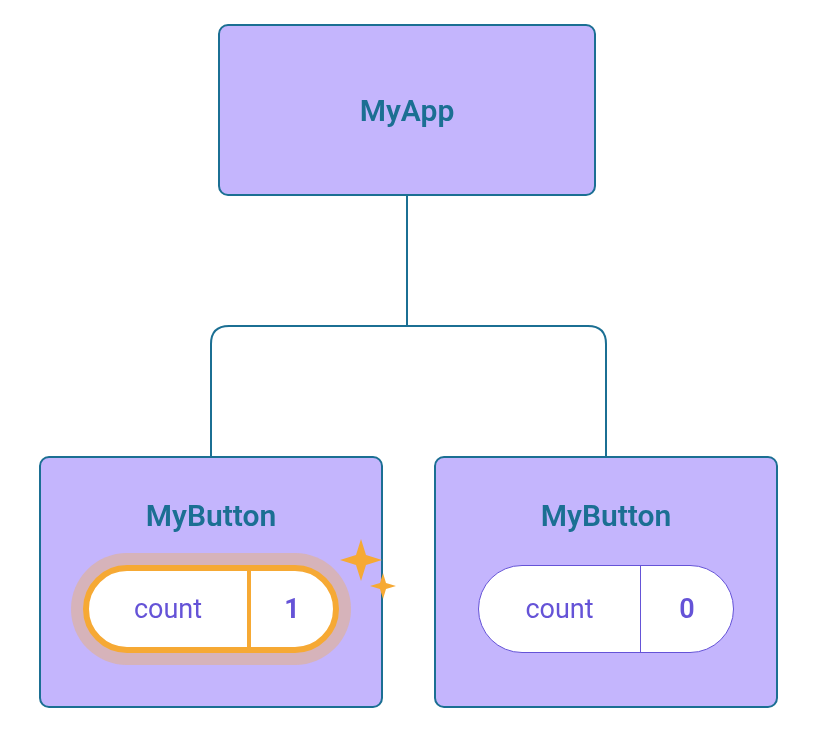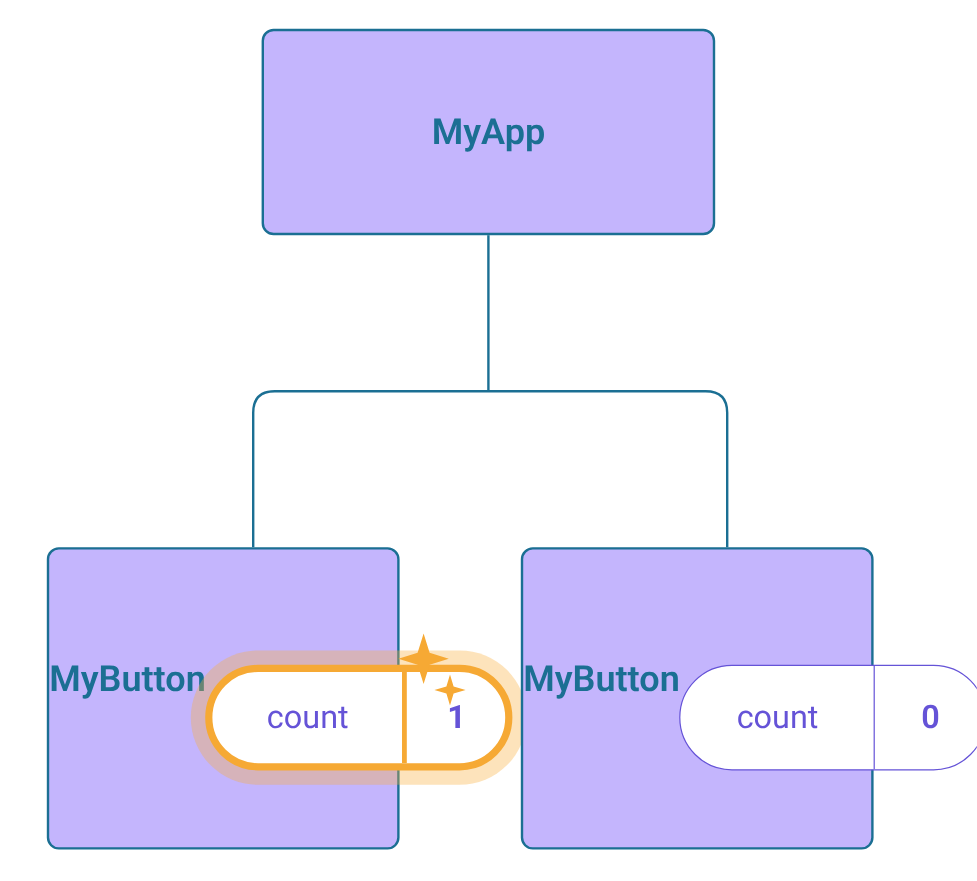--- a/index.html
+++ b/index.html
@@ -34,39 +34,39 @@
     top: 24px;
     width: 378px;
     height: 172px;
     display: flex;
     align-items: center;
     justify-content: center;
   }
   
   .child {
     top: 456px;
-    width: 294px;
+    width: 344px;
     height: 252px;
+    padding-top: 40px;
     display: flex;
-    flex-direction: row;
+    flex-direction: column;
     align-items: center;
   }
   .child-left { left: 39px; }
   .child-right { left: 434px; }
 
   .child .node-title {
     margin-bottom: 32px;
   }
 
   
   .pill-wrap {
     position: relative;
     width: 256px;
     height: 88px;
-    margin-top: 32px;
   }
   .pill-glow {
     position: absolute;
     left: -12px; top: -12px;
     width: 280px; height: 112px;
     border-radius: 56px;
     background: rgba(248,176,60,0.35);
   }
   .pill {
     position: absolute;

